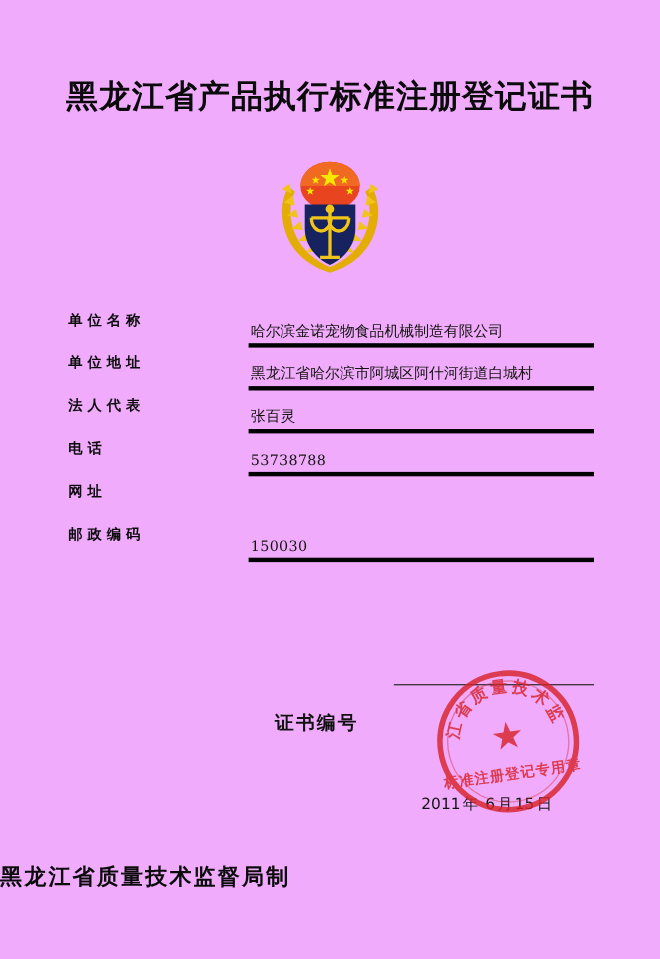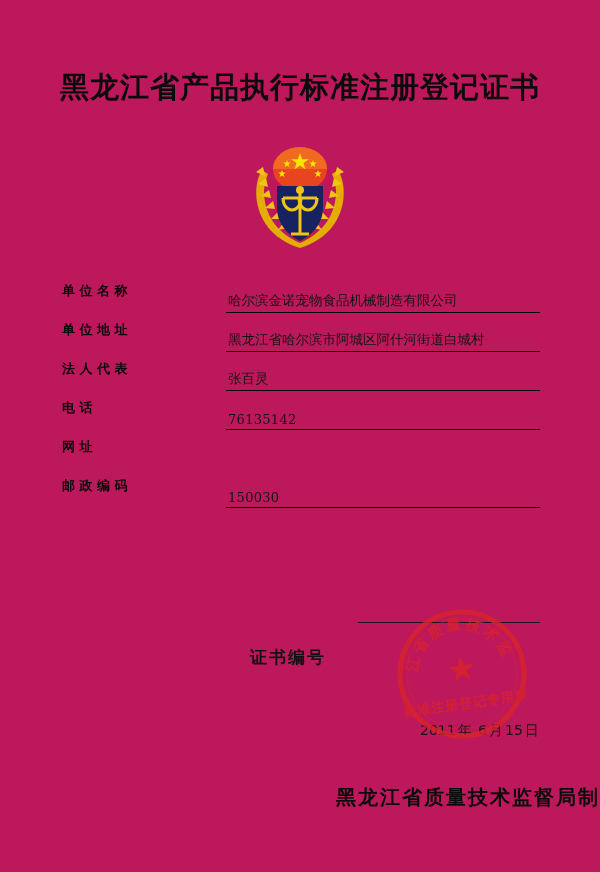--- a/index.html
+++ b/index.html
@@ -11,21 +11,21 @@
     width: 600px;
     height: 872px;
     position: relative;
     font-family: "DejaVu Sans", "Liberation Sans", sans-serif;
     color: #111;
     overflow: hidden;
   }
   .page {
     position: absolute;
     inset: 0;
-    background: #be185d;
+    background: #f0abfc;
   }
 
   
   .title {
     position: absolute;
     top: 68px;
     left: 0;
     width: 600px;
     text-align: center;
     font-family: "DejaVu Serif", "Liberation Serif", serif;
@@ -73,21 +73,21 @@
     letter-spacing: 0px;
     display: block;
     text-align: justify;
   }
   .field-value-wrap {
     position: absolute;
     left: 164px;
     right: 0;
     top: 0;
     height: 30px;
-    border-bottom: 1px solid #000000;
+    border-bottom: 4px solid #000000;
   }
   .field-value {
     position: absolute;
     left: 2px;
     bottom: 2px;
     font-family: "DejaVu Sans", "Liberation Sans", sans-serif;
     font-size: 13.5px;
     color: #15150f;
     white-space: nowrap;
   }
@@ -140,41 +140,40 @@
   
   .date-row {
     position: absolute;
     top: 722px;
     left: 382px;
     width: 160px;
     font-family: "DejaVu Sans", "Liberation Sans", sans-serif;
     font-size: 14px;
     color: #15150f;
     white-space: nowrap;
-    margin-left: 37px;
   }
   .date-row span { margin: 0 1px; }
 
   
   .seal {
     position: absolute;
     top: 604px;
     left: 392px;
     width: 140px;
     height: 140px;
     pointer-events: none;
   }
 
   
   .footer {
     position: absolute;
     top: 784px;
     left: 0;
     width: 600px;
-    text-align: right;
+    text-align: left;
     font-family: Liberation Serif, serif;
     font-weight: bold;
     font-size: 20px;
     letter-spacing: 2px;
     color: #0b0b0b;
     white-space: nowrap;
   }
 </style>
 </head>
 <body>
@@ -247,21 +246,21 @@
     <div class="field-row">
       <div class="field-label tight">法 人 代 表</div>
       <div class="field-value-wrap">
         <div class="field-value">张百灵</div>
       </div>
     </div>
 
     <div class="field-row">
       <div class="field-label tight">电        话</div>
       <div class="field-value-wrap">
-        <div class="field-value latin">76135142</div>
+        <div class="field-value latin">53738788</div>
       </div>
     </div>
 
     <div class="field-row">
       <div class="field-label tight">网        址</div>
     </div>
 
     <div class="field-row">
       <div class="field-label tight">邮 政 编 码</div>
       <div class="field-value-wrap">

